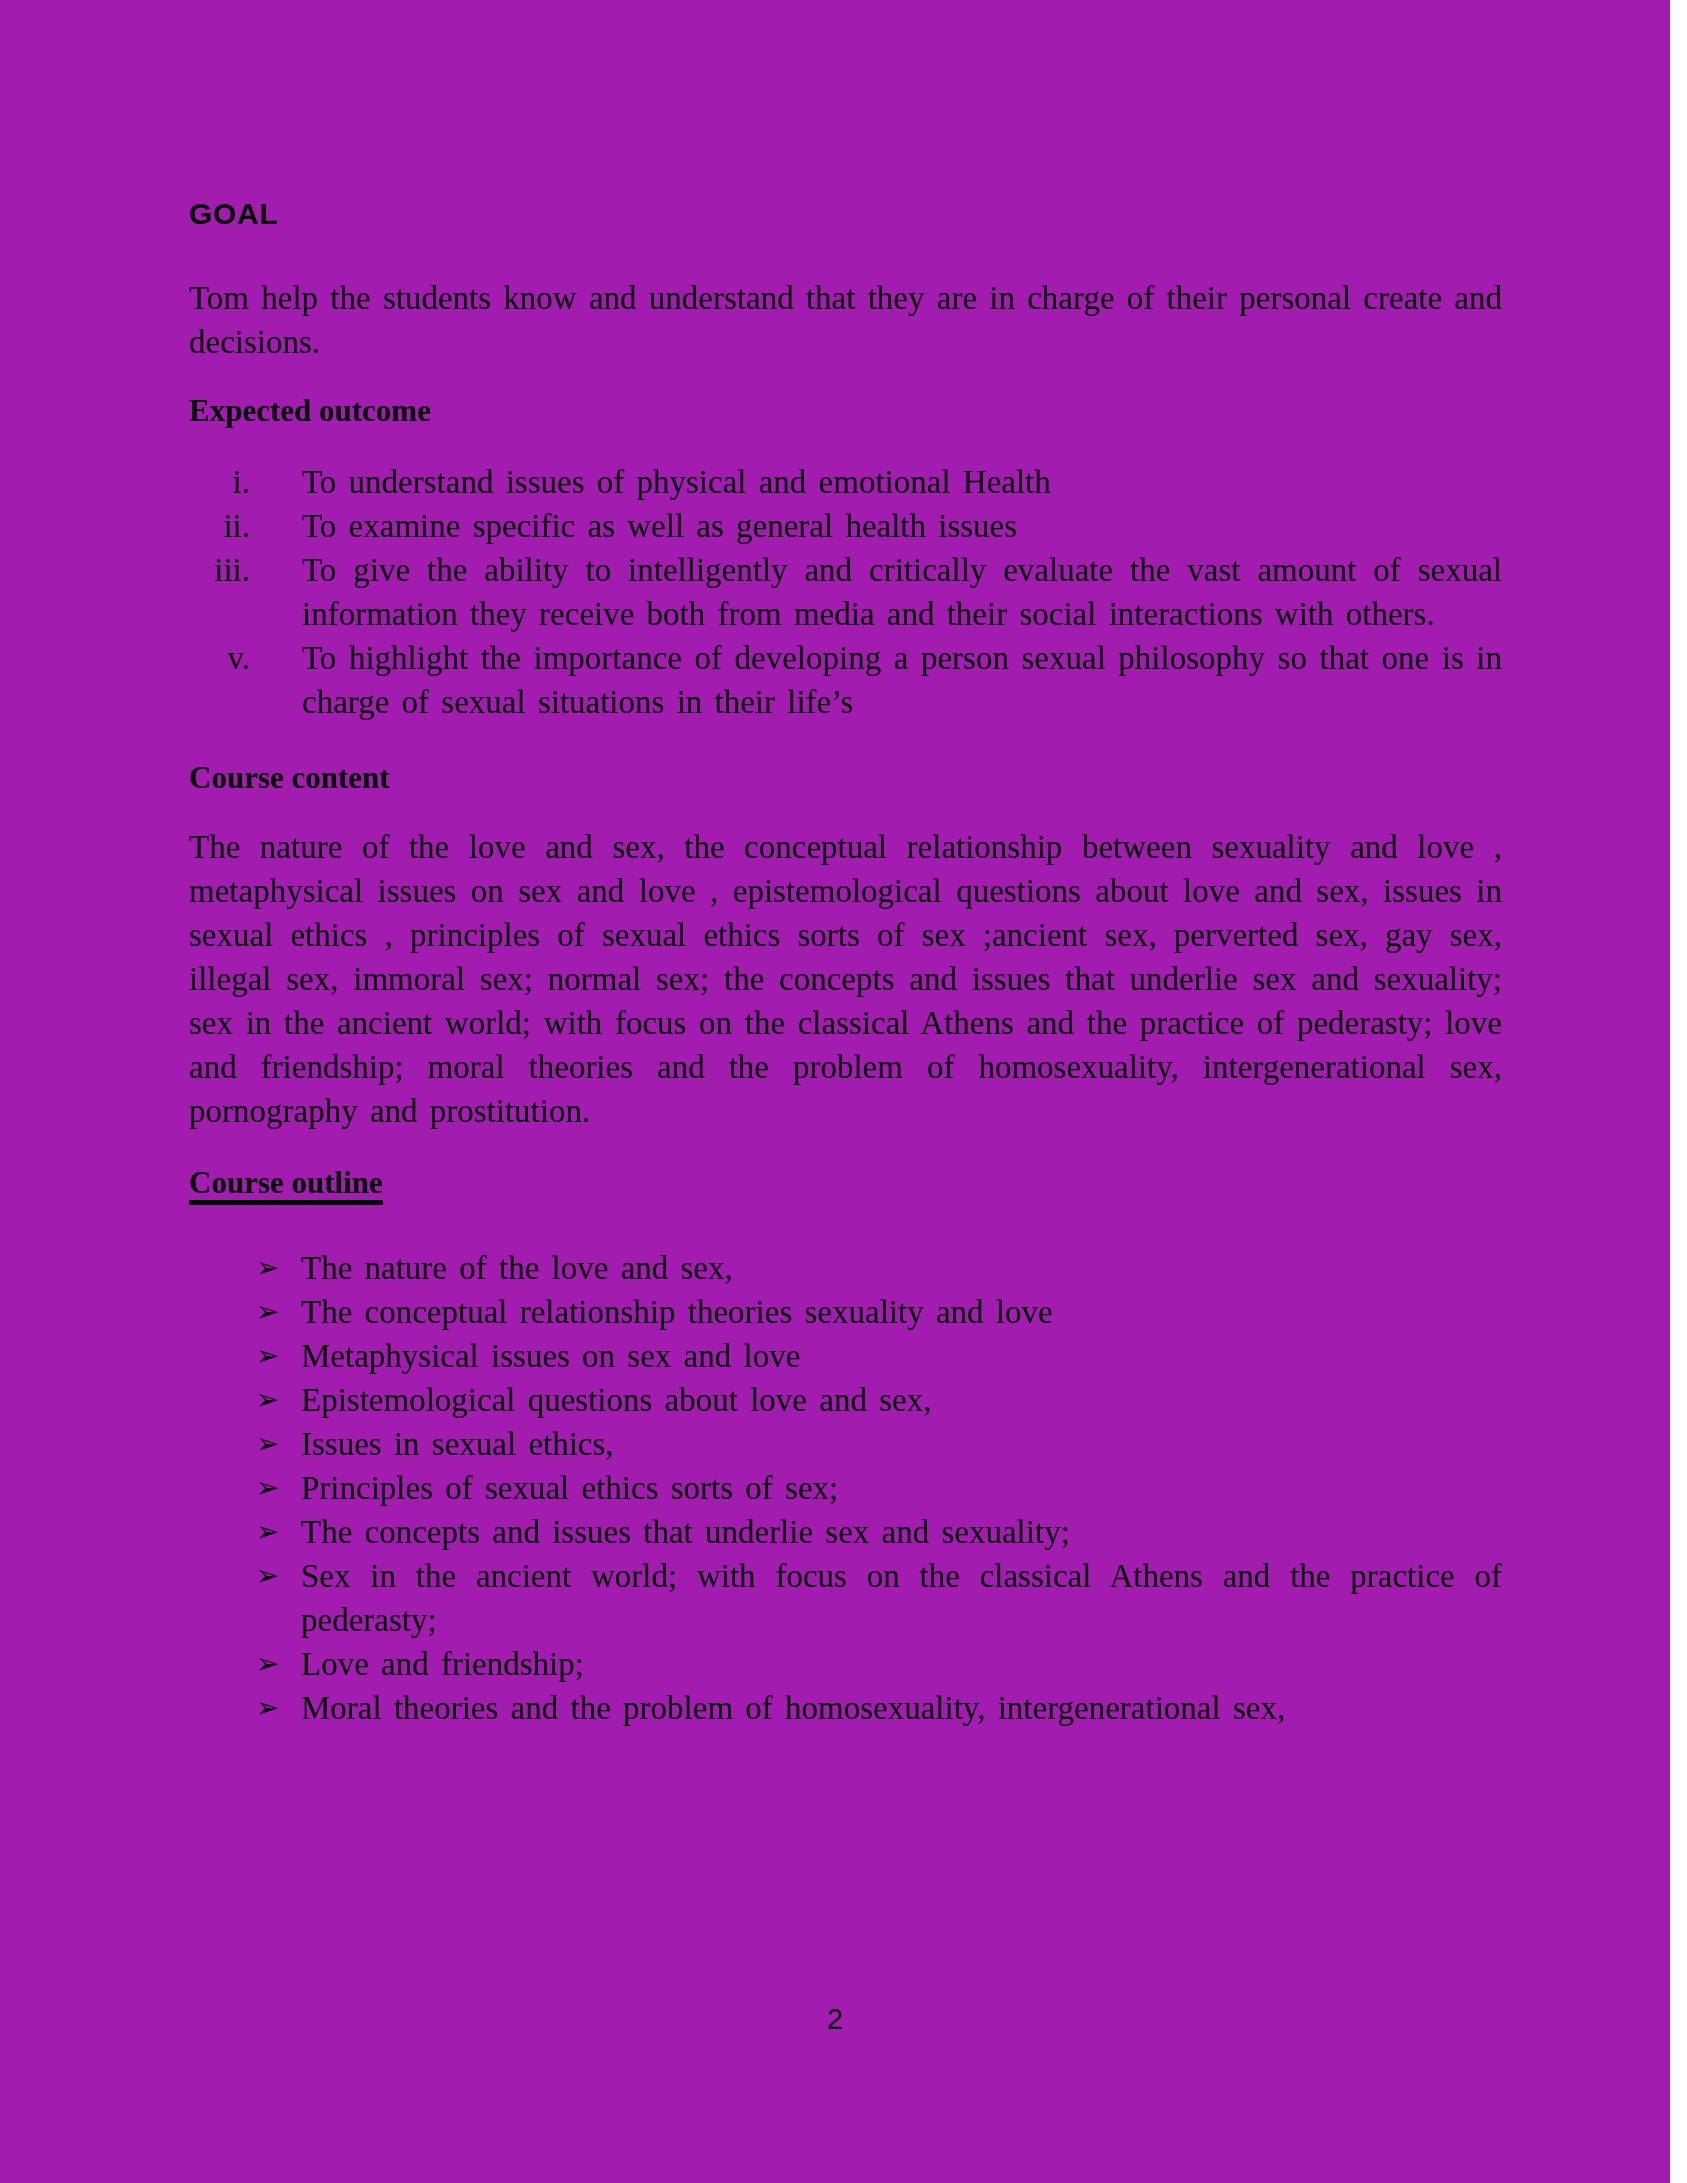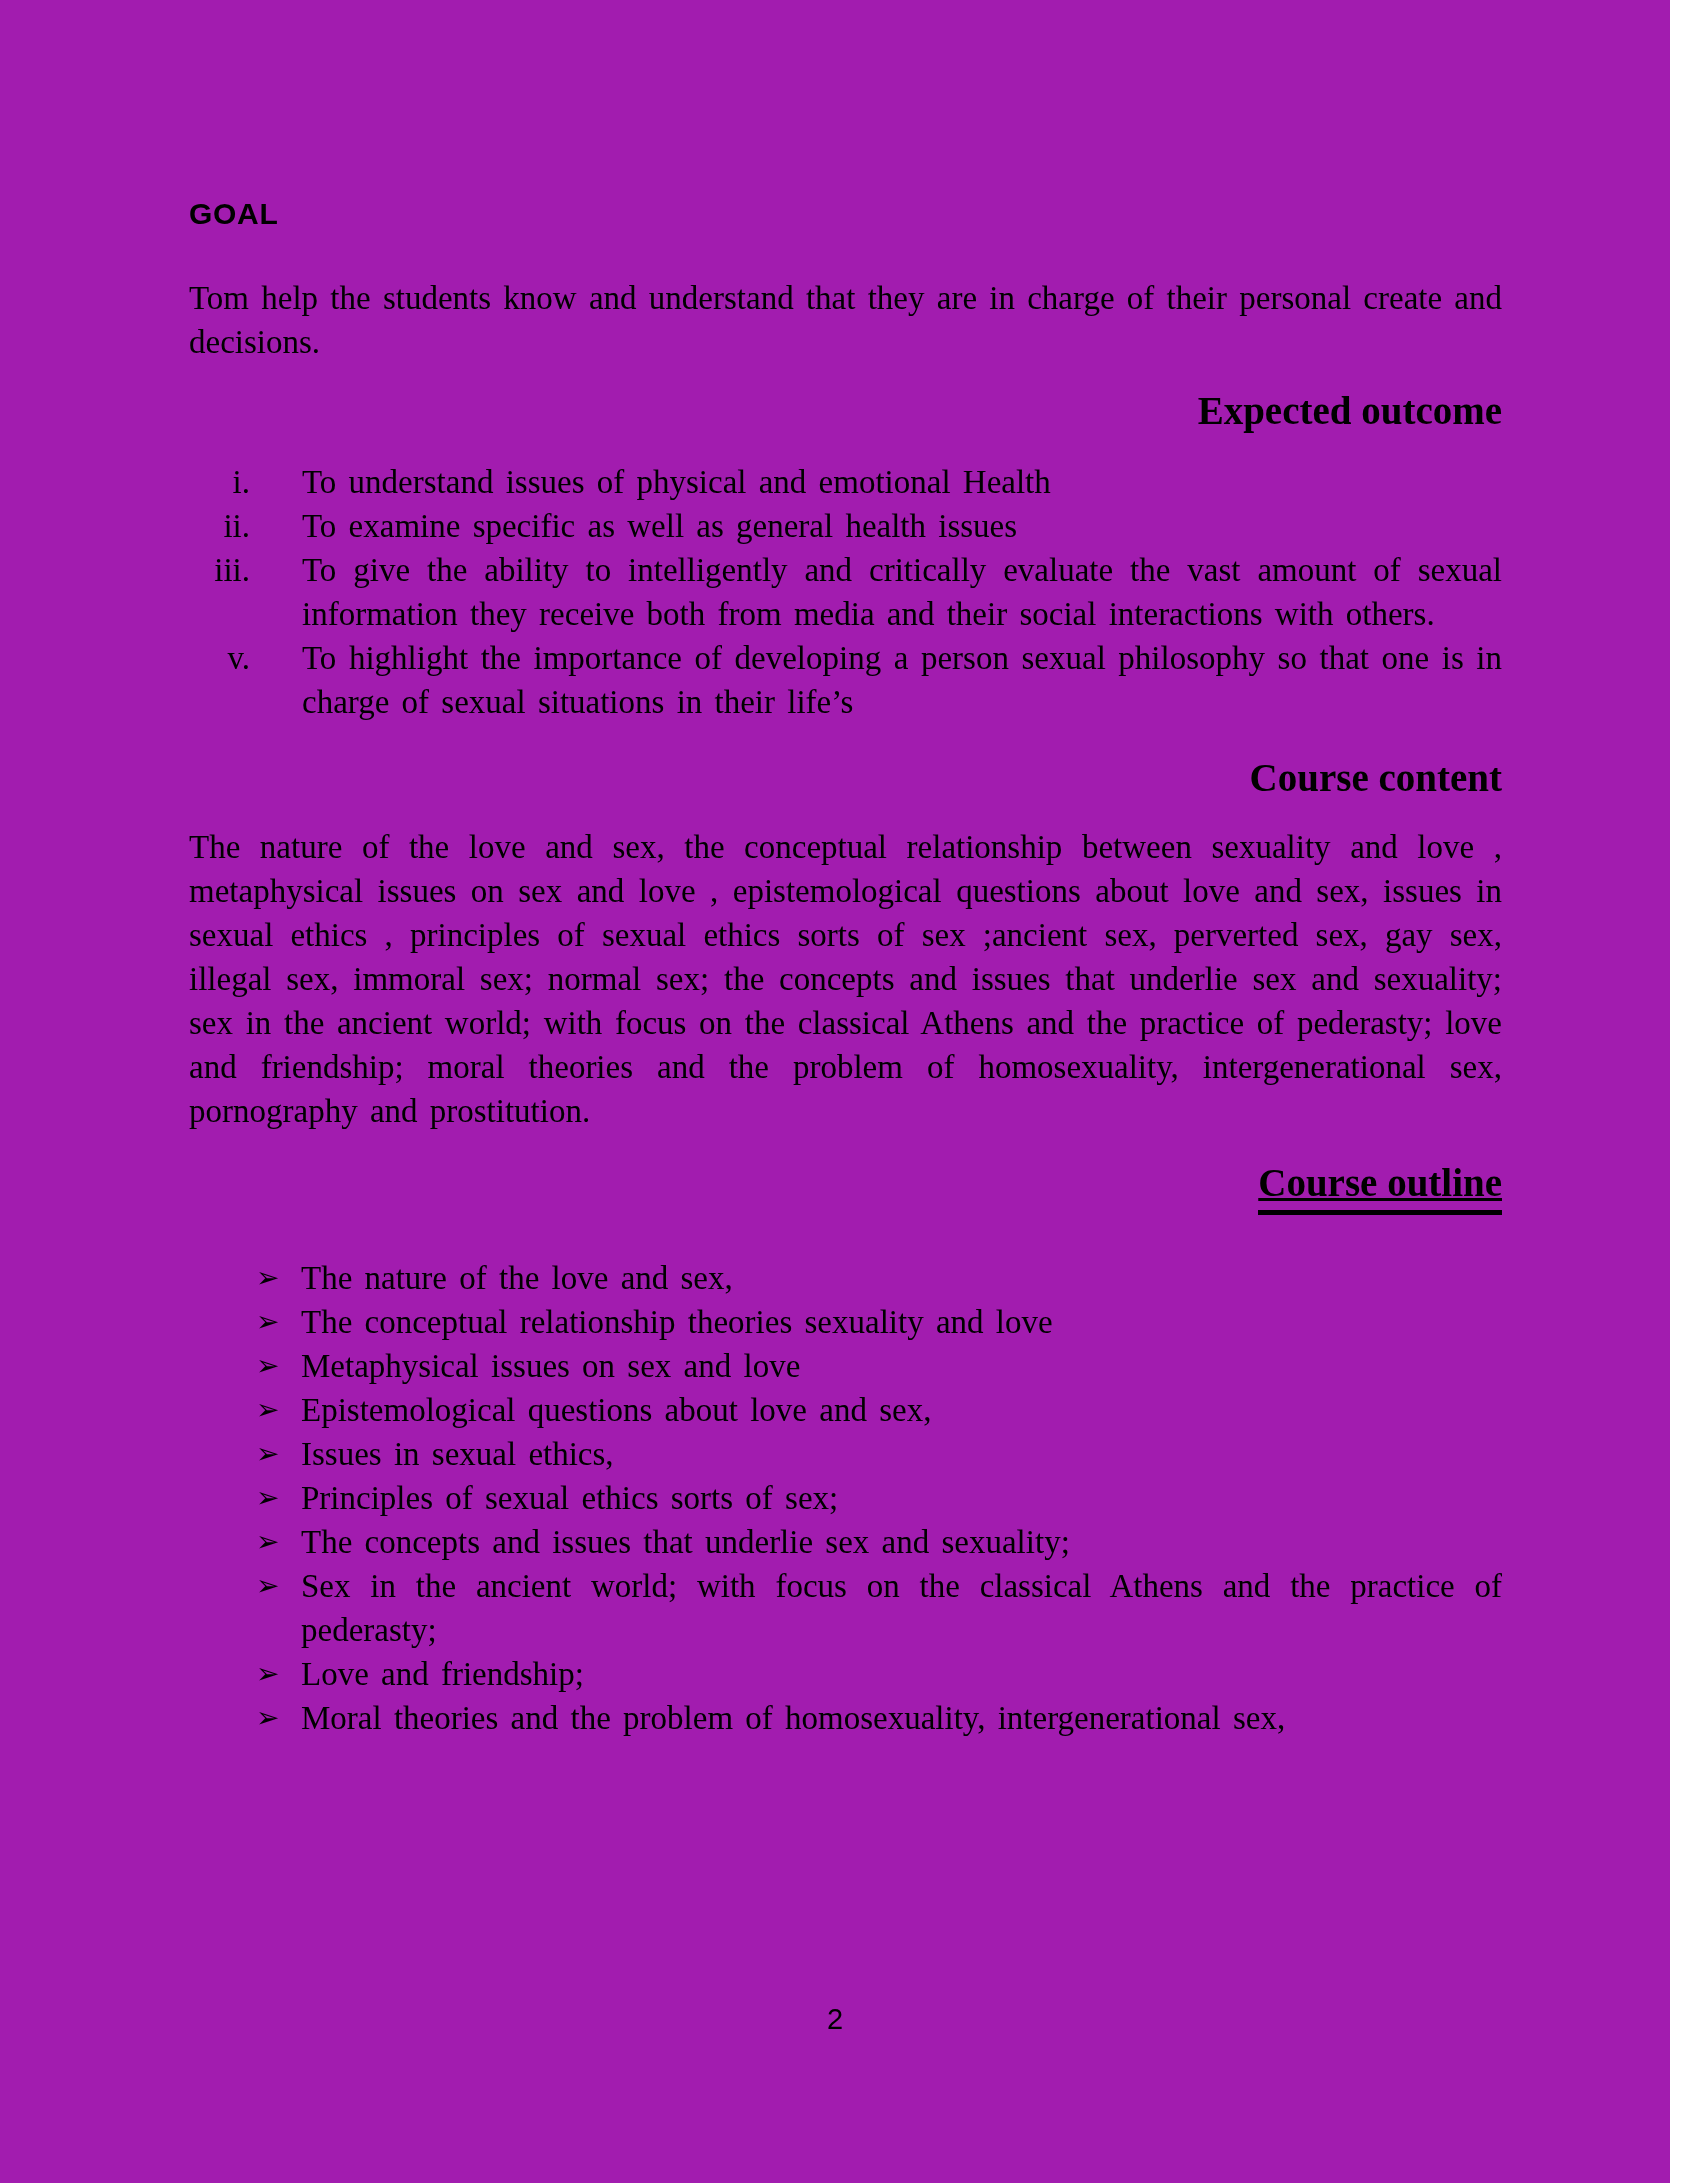--- a/index.html
+++ b/index.html
@@ -27,25 +27,24 @@
     letter-spacing: 0.7px;
   }
   .body-para {
     font-size: 33px;
     line-height: 44px;
     text-align: justify;
     word-spacing: 4px;
     margin: 46px 0 0 0;
   }
   .section-heading {
-    font-size: 39px;
+    font-size: 31px;
     line-height: 34px;
     font-weight: bold;
     margin: 30px 0 0 0;
-    text-align: right;
   }
   .roman-list { margin: 32px 0 0 0; }
   .roman-item {
     display: flex;
     font-size: 33px;
     line-height: 44px;
   }
   .roman-num {
     flex: none;
     width: 61px;
@@ -54,23 +53,22 @@
   .roman-text {
     flex: 1;
     margin-left: 52px;
     text-align: justify;
     word-spacing: 4px;
   }
   .course-content-heading { margin-top: 37px; }
   .outline-heading { margin-top: 33px; }
   .outline-heading .underline {
     border-bottom: 5.3px solid #000;
-    padding-bottom: 10px;
+    padding-bottom: 0;
     display: inline-block;
-    text-decoration: underline;
   }
   .outline-list { margin: 41px 0 0 0; }
   .oitem {
     display: flex;
     font-size: 33px;
     line-height: 44px;
   }
   .bullet {
     flex: none;
     width: 45px;

